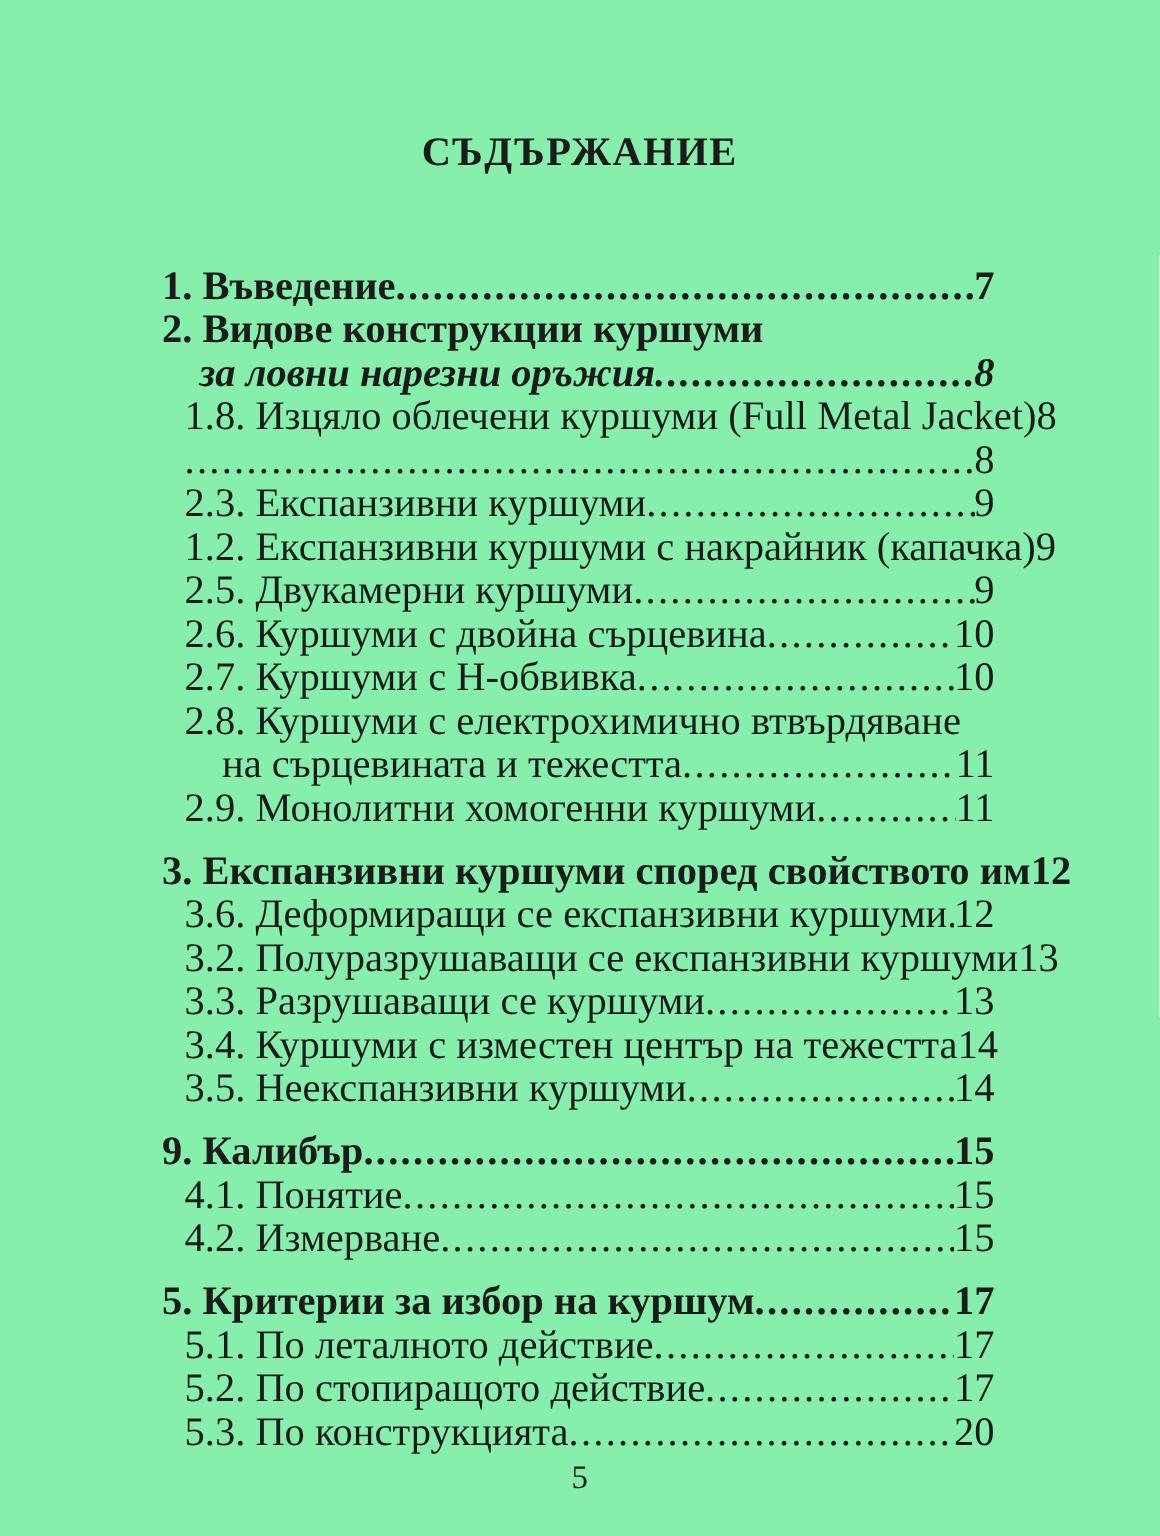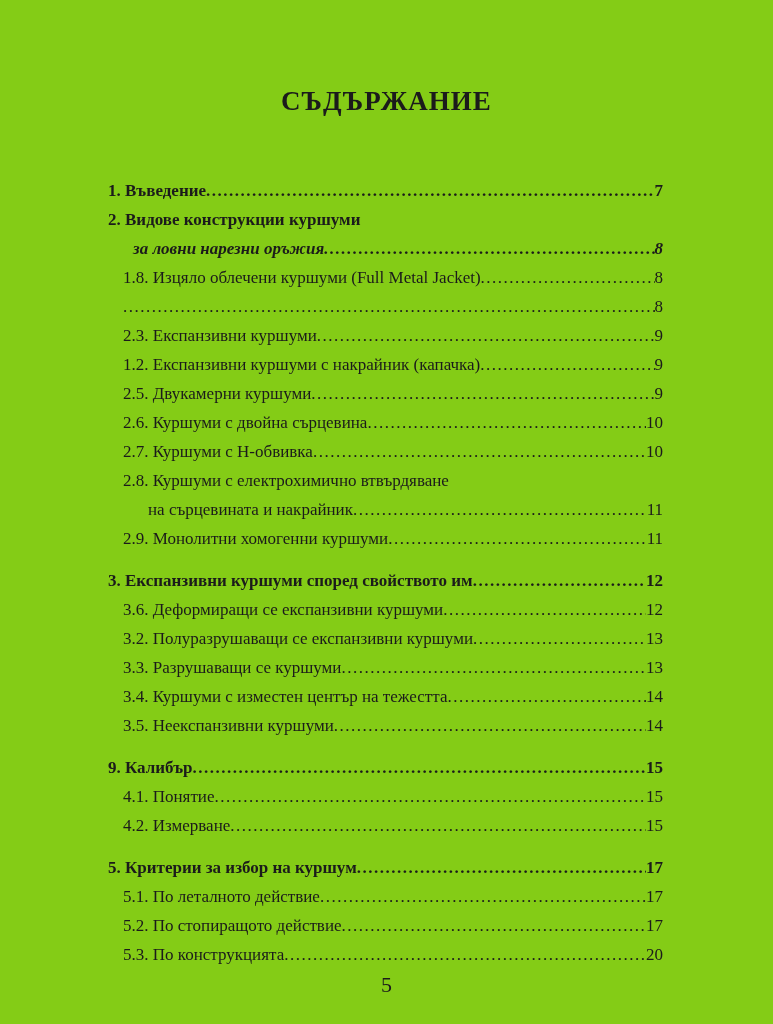--- a/index.html
+++ b/index.html
@@ -1,20 +1,20 @@
 <!DOCTYPE html>
 <html><head>
 <meta charset="utf-8">
 <style>
   html, body { margin: 0; padding: 0; background: #ffffff; }
   .page {
     position: relative;
     width: 773px;
     height: 1024px;
-    background: #84cc16;
+    background: #86efac;
     color: #1b1b1b;
     font-family: "Liberation Serif", serif;
     overflow: hidden;
   }
   .title {
     position: absolute;
     top: 86px;
     left: 0;
     width: 100%;
     text-align: center;
@@ -24,21 +24,21 @@
   }
   .toc {
     position: absolute;
     left: 108px;
     top: 176px;
     width: 555px;
   }
   .row {
     display: flex;
     align-items: flex-start;
-    font-size: 17px;
+    font-size: 27px;
     line-height: 29px;
   }
   .section { font-weight: bold; }
   .gap { margin-top: 13px; }
   .section-cont { padding-left: 25px; font-style: italic; }
   .item { padding-left: 15px; }
   .item-cont { padding-left: 40px; }
   .t { white-space: nowrap; }
   .leader {
     flex: 1 1 auto;
@@ -129,21 +129,21 @@
       <span class="pg">10</span>
     </div>
 
     <div class="row item no-dots">
       <span class="t">2.8. Куршуми с електрохимично втвърдяване</span>
       <span class="leader"></span>
       <span class="pg"></span>
     </div>
 
     <div class="row item item-cont">
-      <span class="t">на сърцевината и накрайник</span>
+      <span class="t">на сърцевината и тежестта</span>
       <span class="leader"></span>
       <span class="pg">11</span>
     </div>
 
     <div class="row item">
       <span class="t">2.9. Монолитни хомогенни куршуми</span>
       <span class="leader"></span>
       <span class="pg">11</span>
     </div>
 

